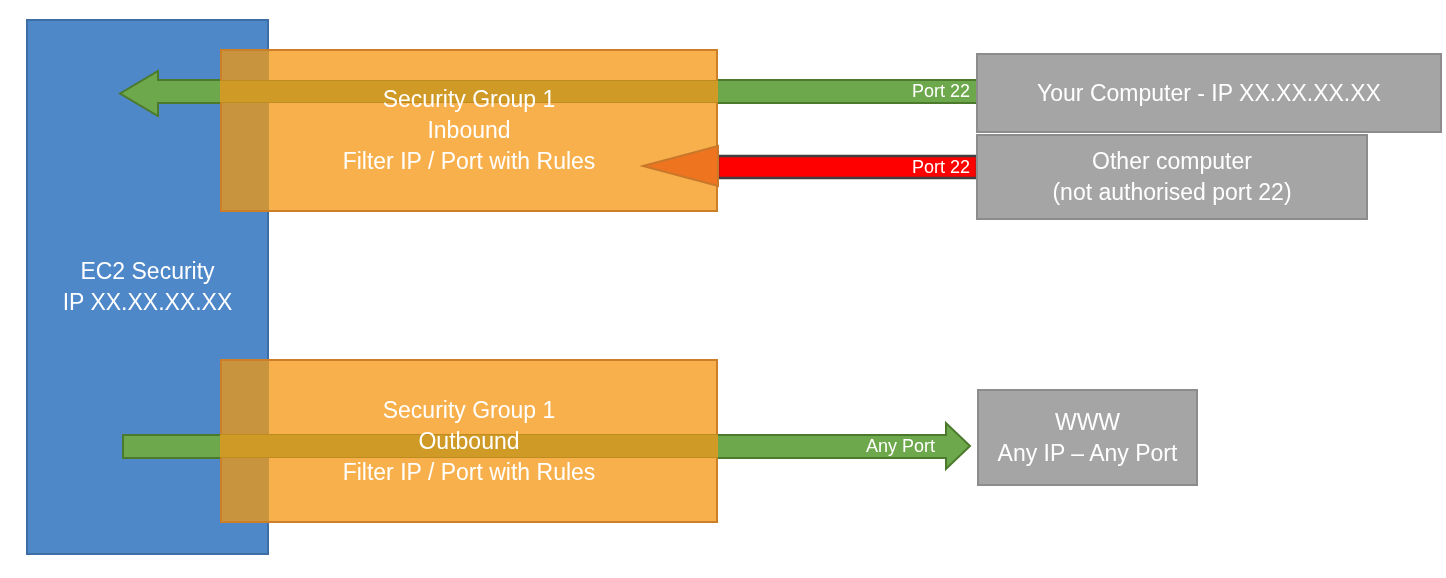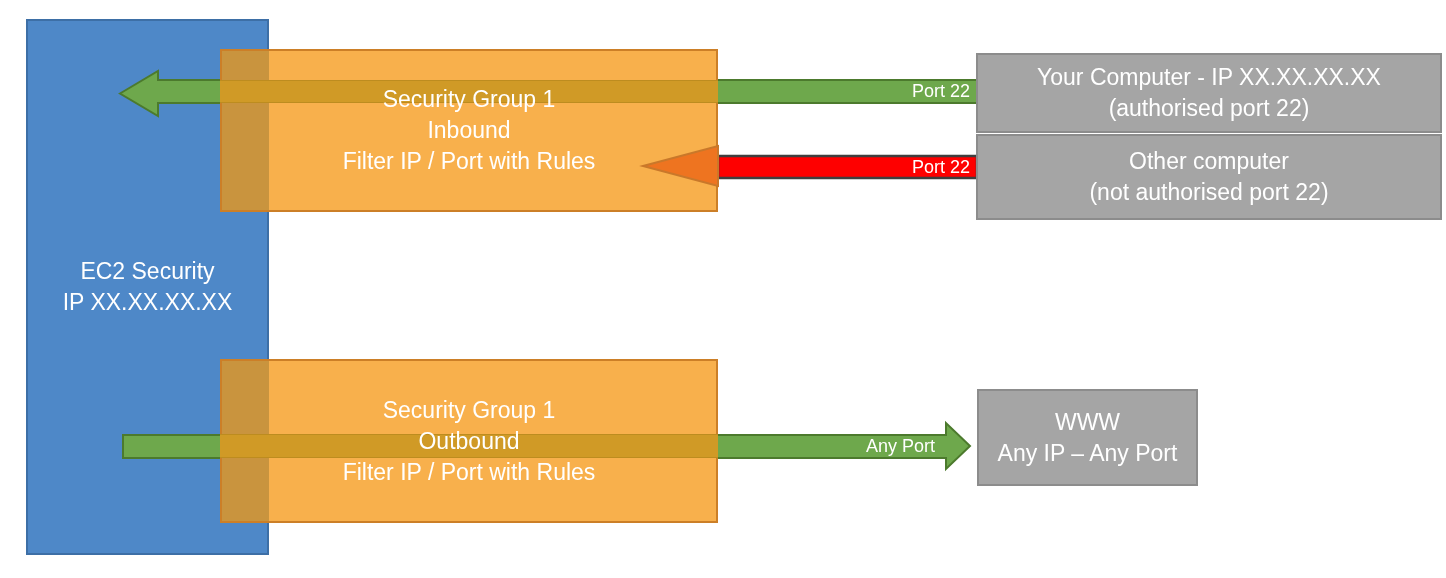--- a/index.html
+++ b/index.html
@@ -44,21 +44,21 @@
   
   .sg-text{z-index:6;}
   .sg-text-inbound{left:220px;top:49px;width:498px;height:163px;}
   .sg-text-outbound{left:220px;top:359px;width:498px;height:164px;}
 
   
   .endpoint{
     z-index:6;background:var(--gray);border:2px solid var(--gray-border);
   }
   .ep-your{left:976px;top:41px;width:466px;height:80px;margin-top:12px;}
-  .ep-other{left:976px;top:134px;width:466px;height:86px;}
+  .ep-other{left:976px;top:134px;width:392px;height:86px;}
   .ep-www{left:977px;top:389px;width:221px;height:97px;}
 
   
   .port-label{
     z-index:7;display:flex;justify-content:flex-end;align-items:center;
     font-size:18px;white-space:nowrap;
   }
   .pl-in-allowed{left:840px;top:80px;width:130px;height:23px;}
   .pl-in-blocked{left:840px;top:156px;width:130px;height:22px;}
   .pl-out{left:802px;top:435px;width:133px;height:23px;}
@@ -98,21 +98,20 @@
     <div class="line">Filter IP / Port with Rules</div>
   </div>
 
   <svg class="shape svg-over" viewBox="0 0 1446 578">
     <polygon class="red-shaft" points="718,156 977,156 977,178 718,178"></polygon>
     <polygon class="blocked-head" points="643,166 718,146 718,186"></polygon>
   </svg>
 
   <div class="shape txt endpoint ep-your">
     <div class="line">Your Computer - IP XX.XX.XX.XX</div>
-    <div class="line">(authorised port 22)</div>
   </div>
 
   <div class="shape txt endpoint ep-other">
     <div class="line">Other computer</div>
     <div class="line">(not authorised port 22)</div>
   </div>
 
   <div class="shape txt endpoint ep-www">
     <div class="line">WWW</div>
     <div class="line">Any IP – Any Port</div>

